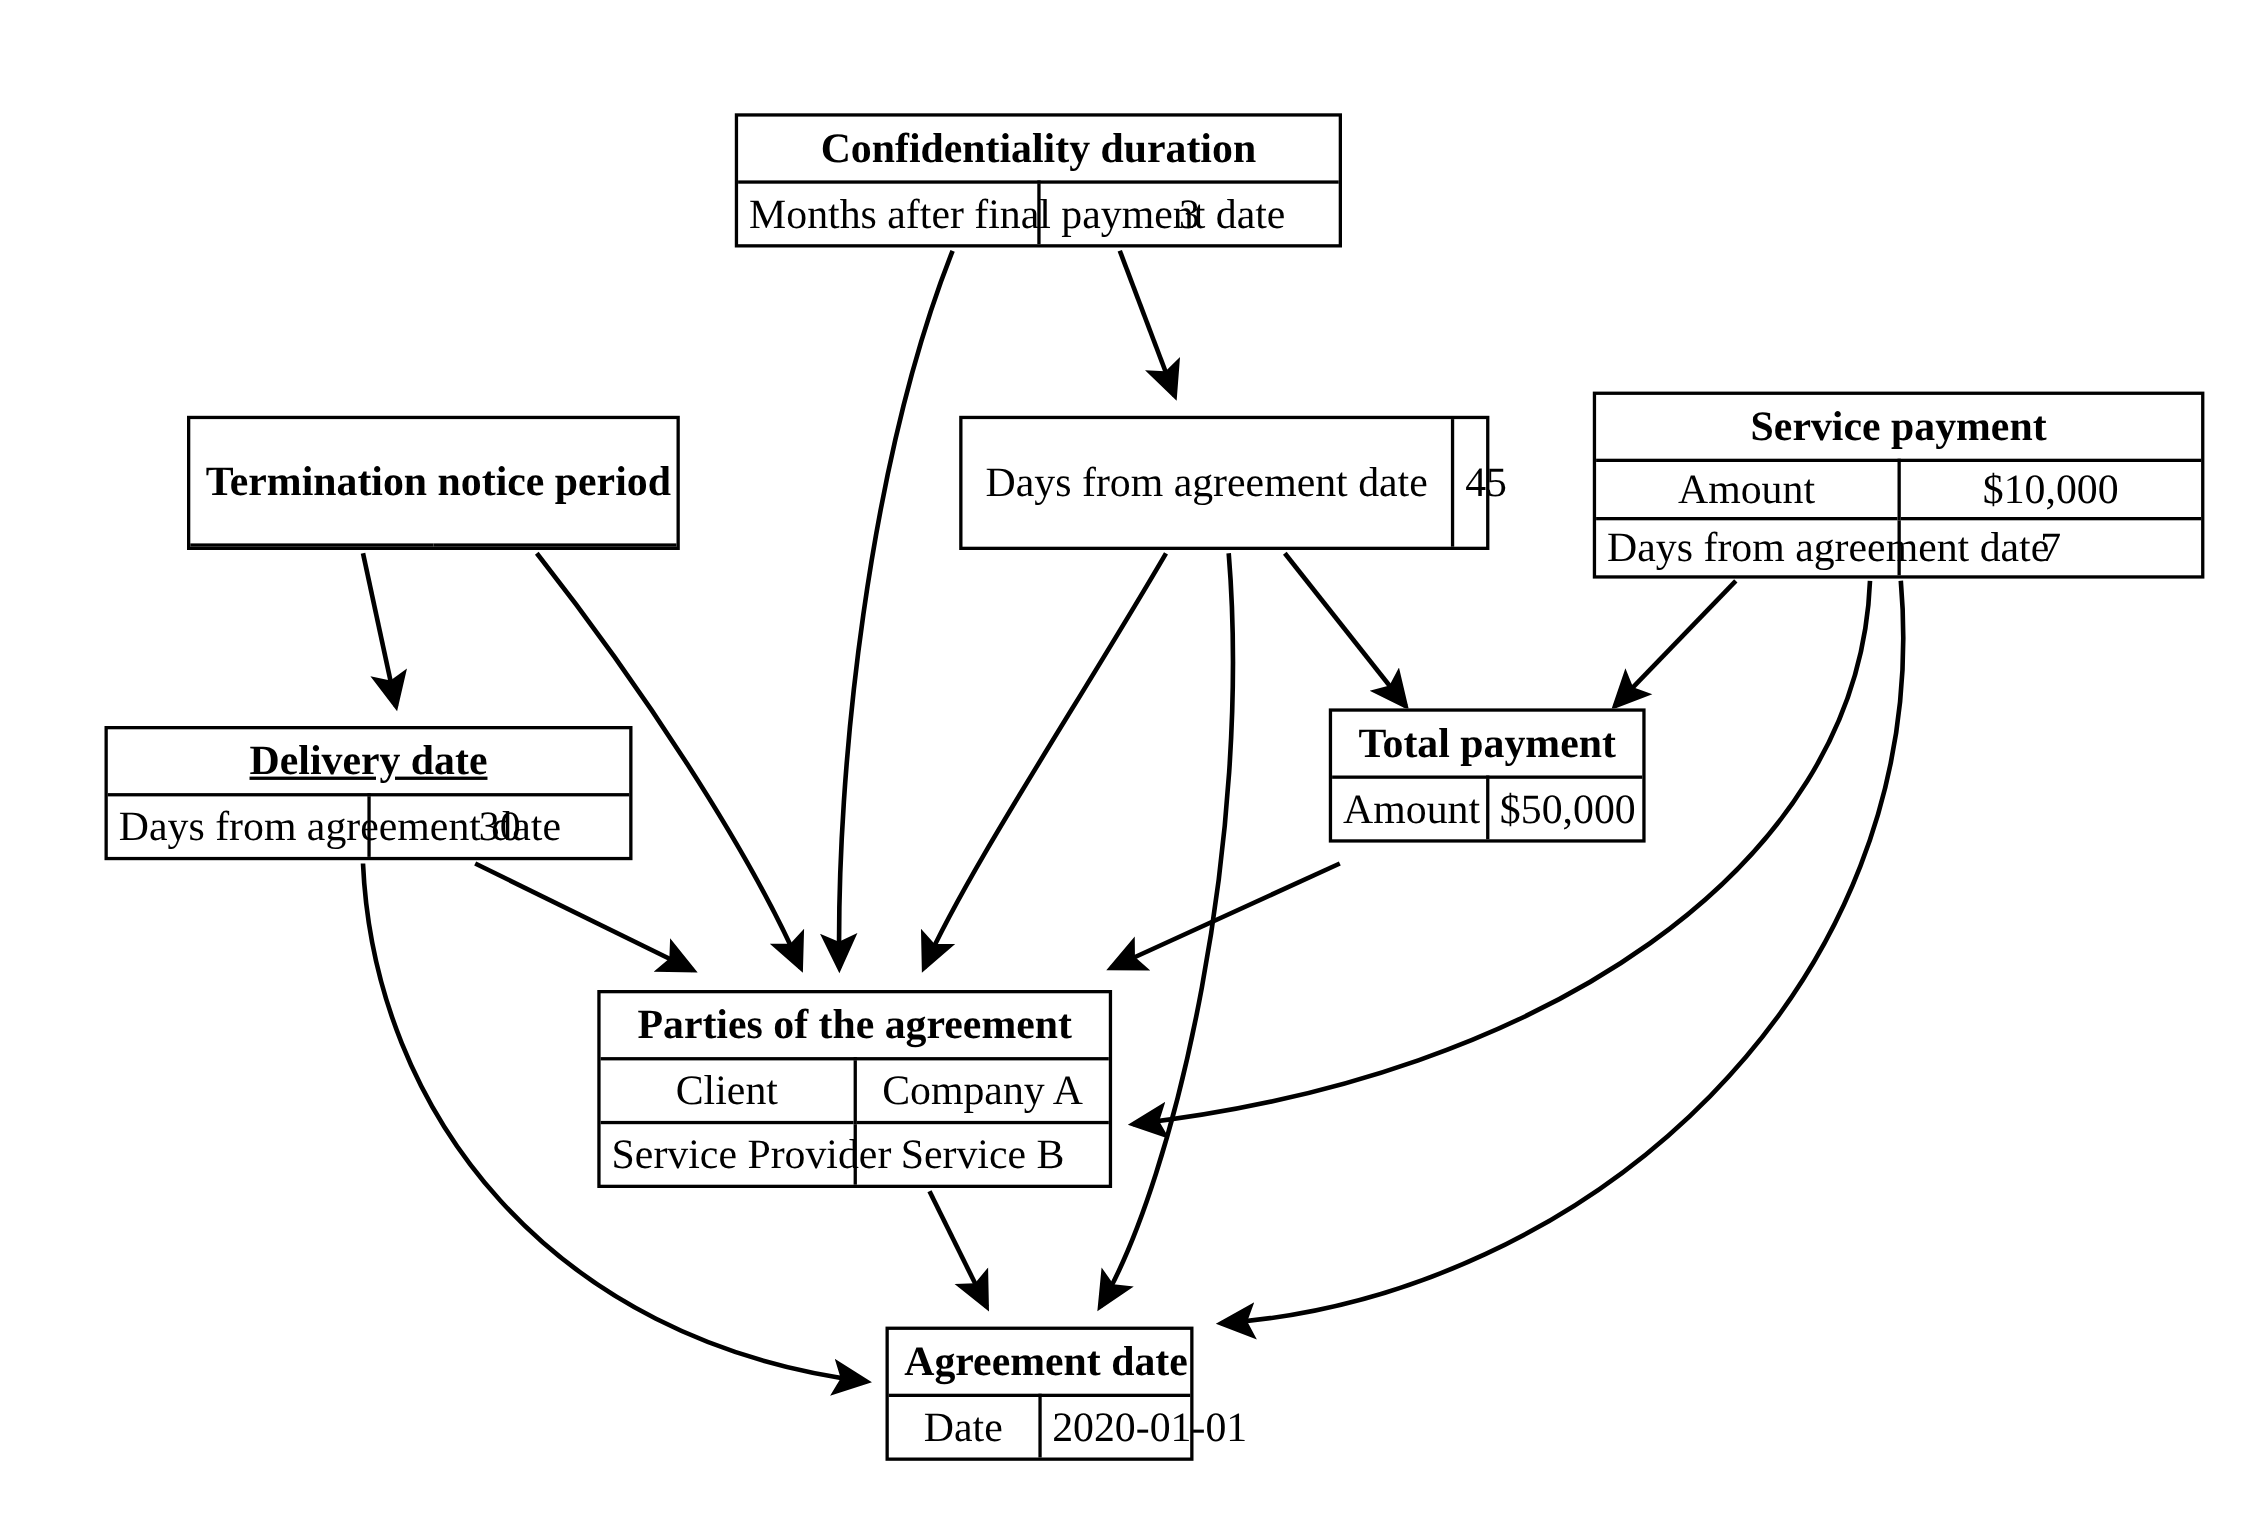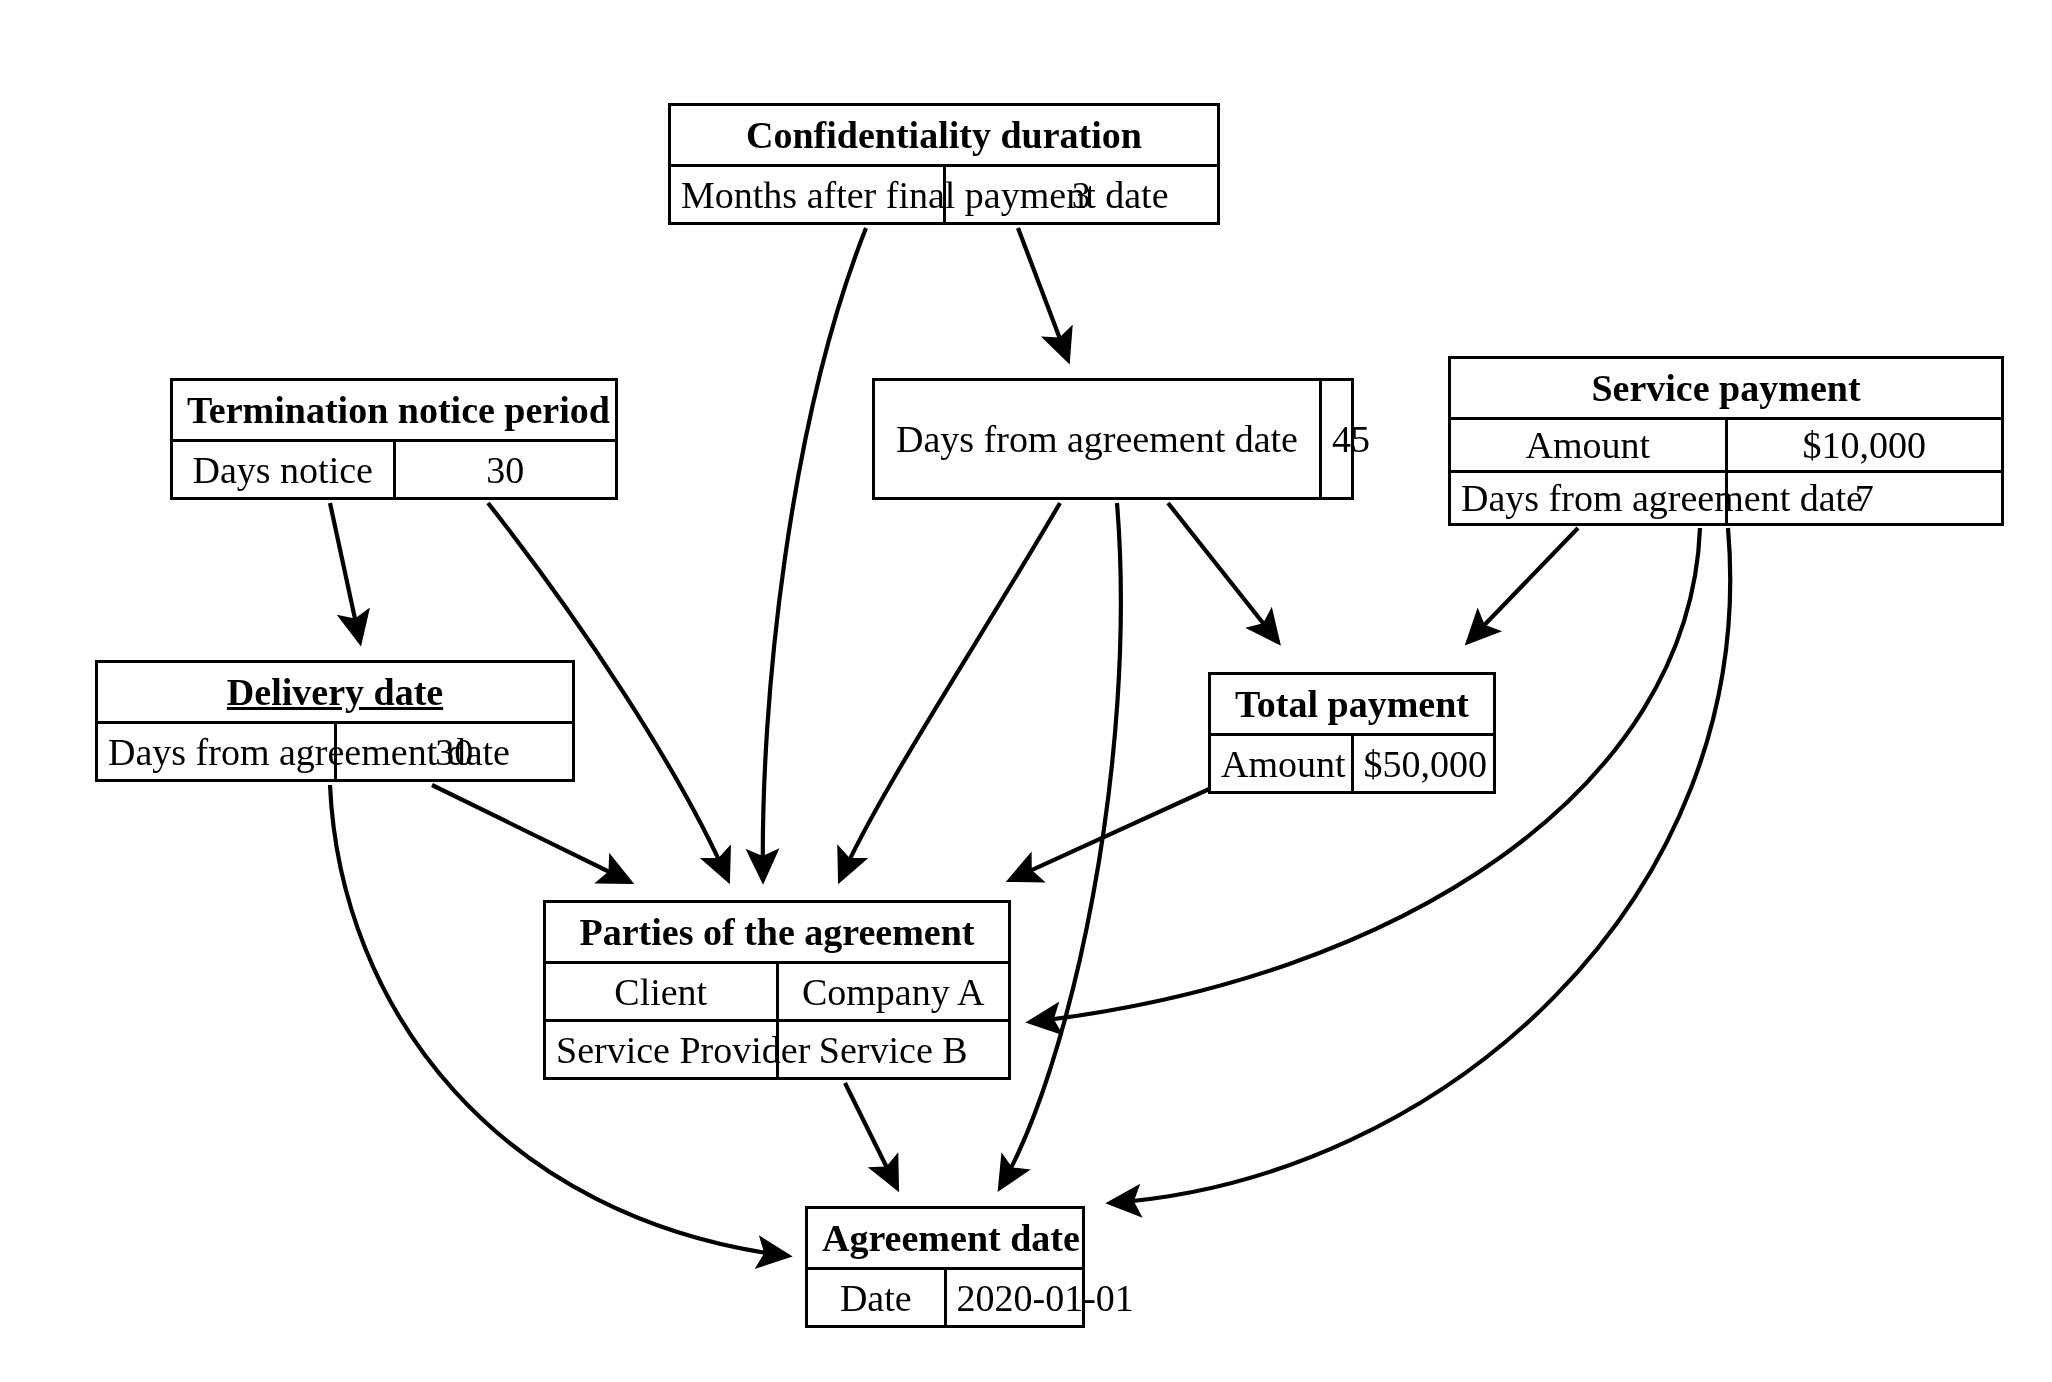--- a/index.html
+++ b/index.html
@@ -83,21 +83,21 @@
   #node-final-payment td.key { width: 424px; }
 
   #node-initial-payment { left: 1448px; top: 356px; width: 556px; height: 170px; }
   #node-initial-payment td.title { height: 58px; }
   #node-initial-payment td.key { width: 410px; }
 
   #node-delivery { left: 95px; top: 660px; width: 480px; height: 122px; }
   #node-delivery td.title { height: 58px; text-decoration: underline; }
   #node-delivery td.key { width: 420px; }
 
-  #node-total-payment { left: 1208px; top: 672px; width: 288px; height: 122px; }
+  #node-total-payment { left: 1208px; top: 644px; width: 288px; height: 122px; }
   #node-total-payment td.title { height: 58px; }
   #node-total-payment td.key { width: 148px; }
 
   #node-parties { left: 543px; top: 900px; width: 468px; height: 180px; }
   #node-parties td.title { height: 58px; }
   #node-parties td.key { width: 266px; }
 
   #node-agreement-date { left: 805px; top: 1206px; width: 280px; height: 122px; }
   #node-agreement-date td.title { height: 58px; margin-top: 44px; }
   #node-agreement-date td.key { width: 88px; }
@@ -158,24 +158,20 @@
     </tbody>
       </table>
   </div>
 
   <div class="node" id="node-termination">
     <table>
       <tbody>
           <tr>
             <td class="title" colspan="2">Termination notice period</td>
           </tr>
-      <tr>
-            <td class="key">Days notice</td>
-          <td class="val">30</td>
-          </tr>
     </tbody>
       </table>
   </div>
 
   <div class="node" id="node-final-payment">
     <table>
       <tbody>
       <tr>
             <td class="key">Days from agreement date</td>
           <td class="val">45</td>

